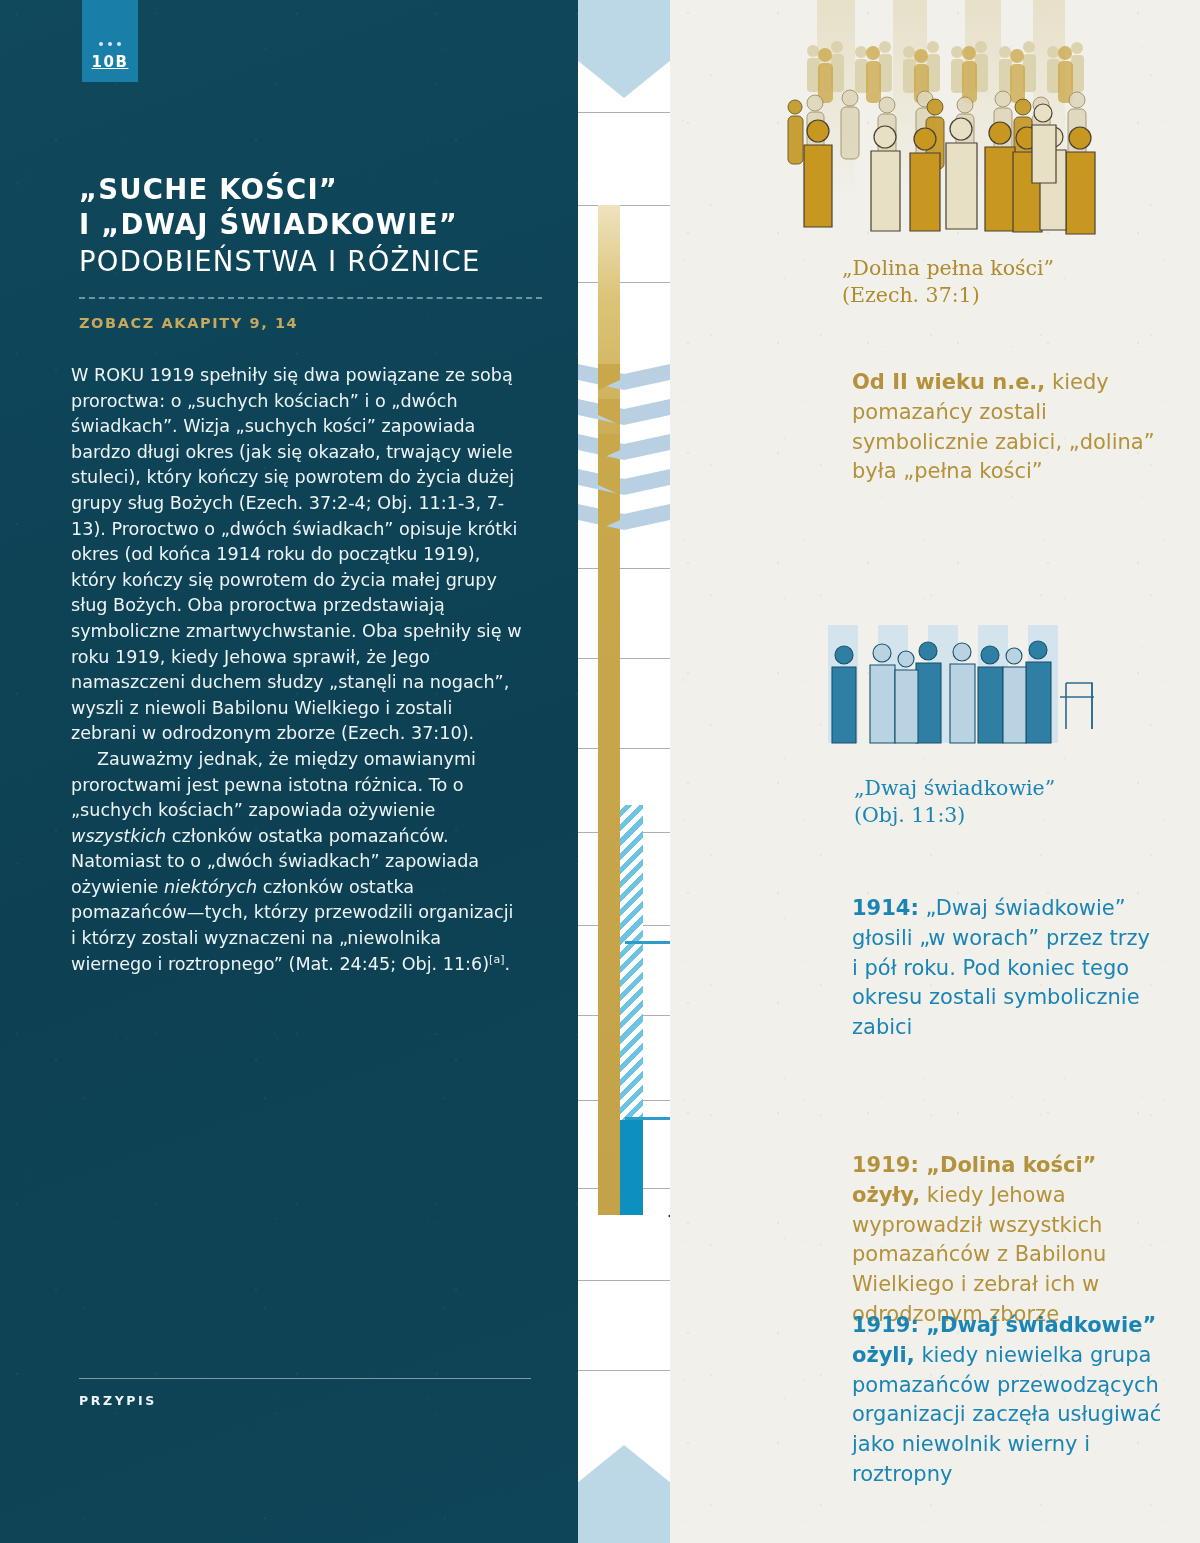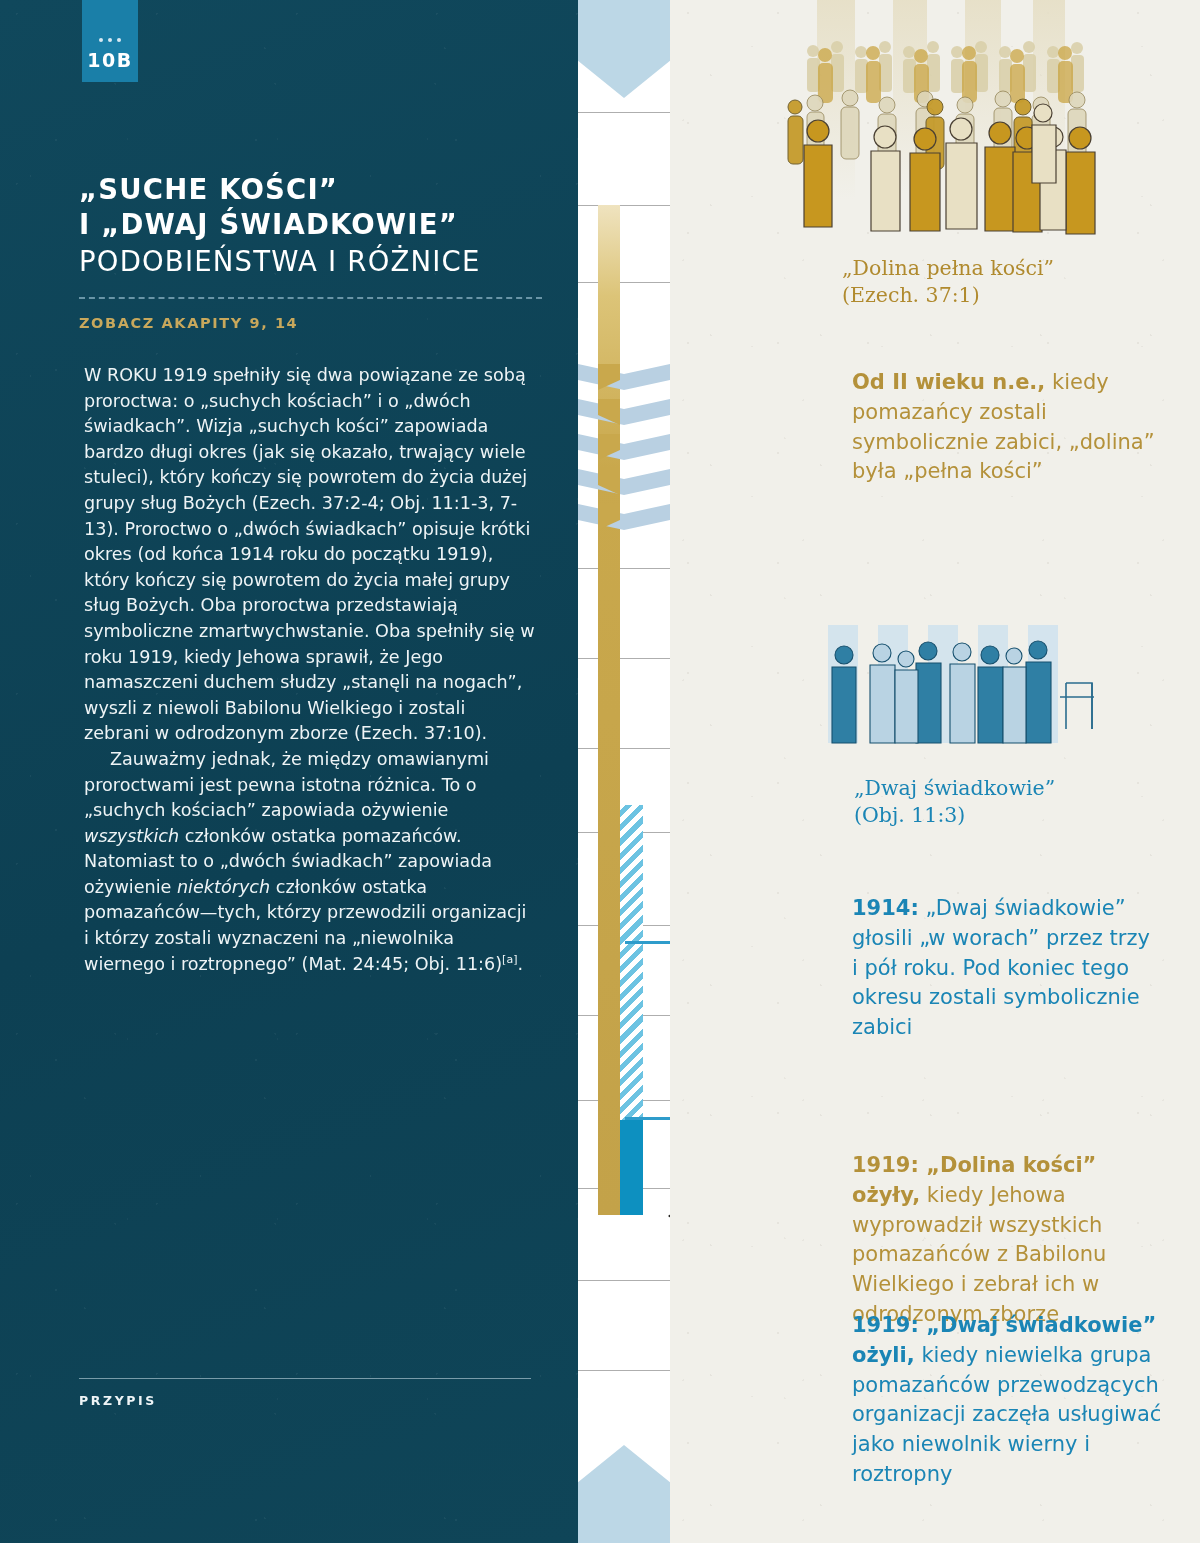--- a/index.html
+++ b/index.html
@@ -26,41 +26,41 @@
     background-size:140px 170px,180px 210px,160px 190px,200px 230px,150px 180px,170px 200px,100% 100%;
   }
   .badge{
     position:absolute;left:82px;top:0;width:56px;height:82px;
     background:#1a7fa8;color:#ffffff;
     display:flex;flex-direction:column;align-items:center;justify-content:flex-end;
     padding-bottom:12px;box-sizing:border-box;
   }
   .badge .dots{display:flex;gap:5px;margin-bottom:9px;}
   .badge .dots i{width:4px;height:4px;border-radius:50%;background:#d8e9f2;display:block;}
-  .badge .num{font-size:19px;font-weight:700;letter-spacing:1.5px;line-height:1;}
+  .badge .num{font-size:15px;font-weight:700;letter-spacing:1.5px;line-height:1;text-decoration:underline;}
 
   .title-block{position:absolute;left:79px;top:172px;width:470px;color:#ffffff;}
   .title-l1,.title-l2{
     font-size:27.5px;font-weight:700;letter-spacing:1.2px;line-height:1.28;
     white-space:nowrap;
   }
   .title-l3{
     font-size:27.5px;font-weight:400;letter-spacing:1.2px;line-height:1.32;
     white-space:nowrap;margin-top:1px;
   }
   .dash-rule{
     margin-top:17px;width:463px;height:0;
     border-top:2px dashed #7ba4b5;opacity:.85;
   }
   .see-para{
     margin-top:16px;color:#c8a85c;font-size:14.5px;font-weight:700;letter-spacing:1.6px;
   }
 
   .body-text{
-    position:absolute;left:84px;top:363px;width:452px;
+    position:absolute;left:71px;top:363px;width:452px;
     color:#eef4f6;font-size:17.6px;line-height:1.455;
   }
   .body-text p{margin:0;}
   .body-text p + p{margin-top:0px;text-indent:26px;}
   .body-text i{font-style:italic;}
   .body-text sup{font-size:11px;vertical-align:super;line-height:0;}
 
   .foot-wrap{position:absolute;left:79px;top:1378px;width:452px;color:#eef4f6;}
   .foot-rule{width:452px;height:1px;background:#9dbac6;opacity:.75;}
   .foot-label{margin-top:14px;font-size:12.5px;font-weight:700;letter-spacing:2.6px;}

